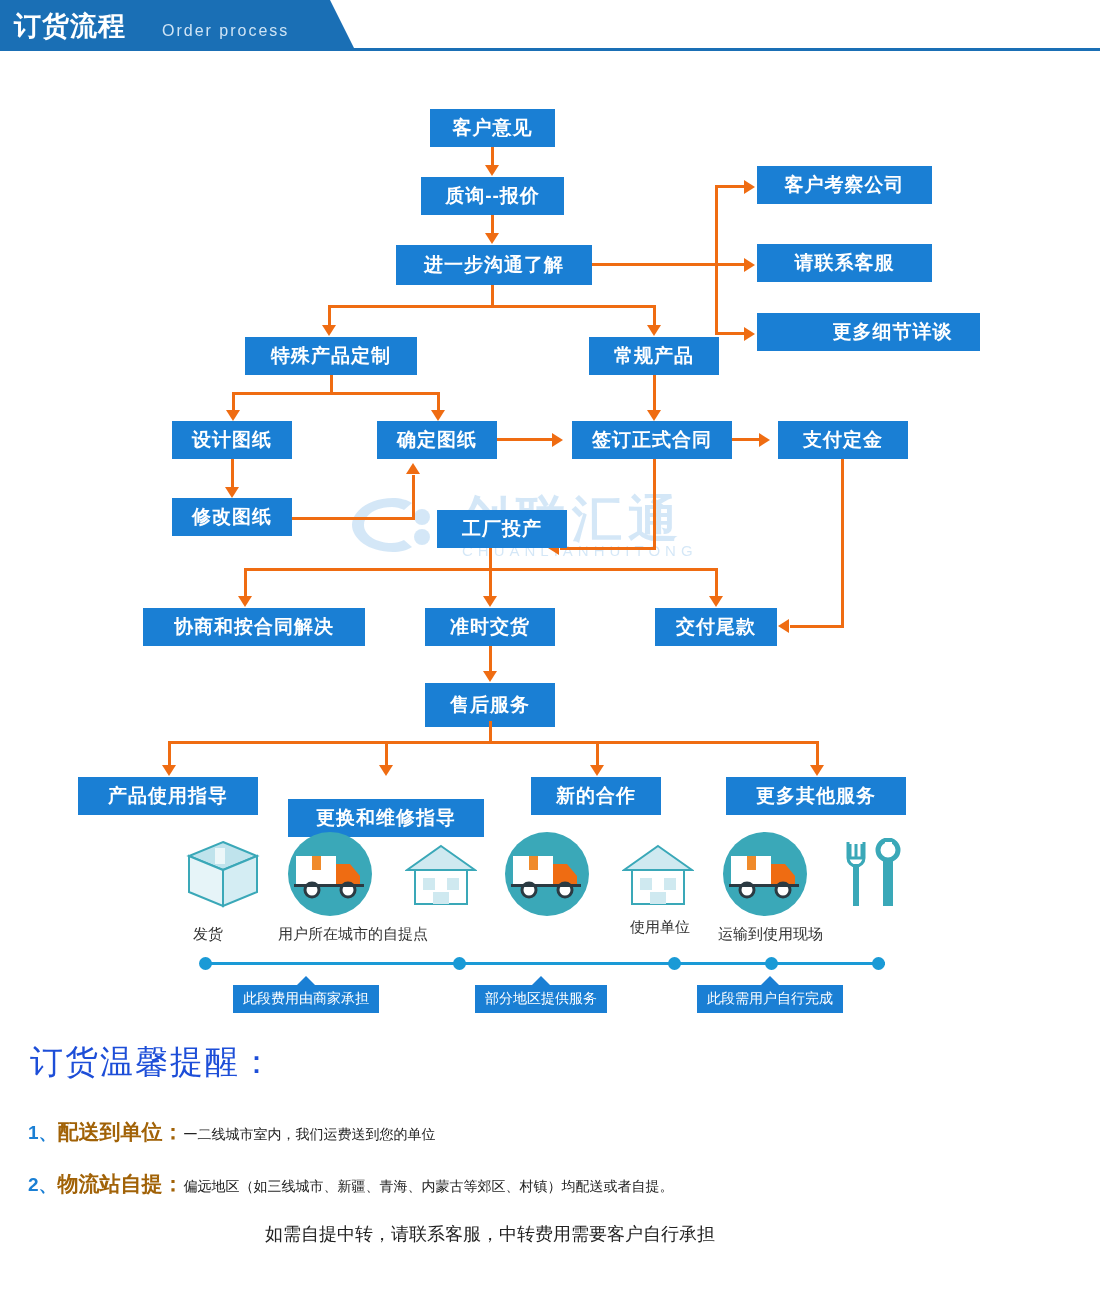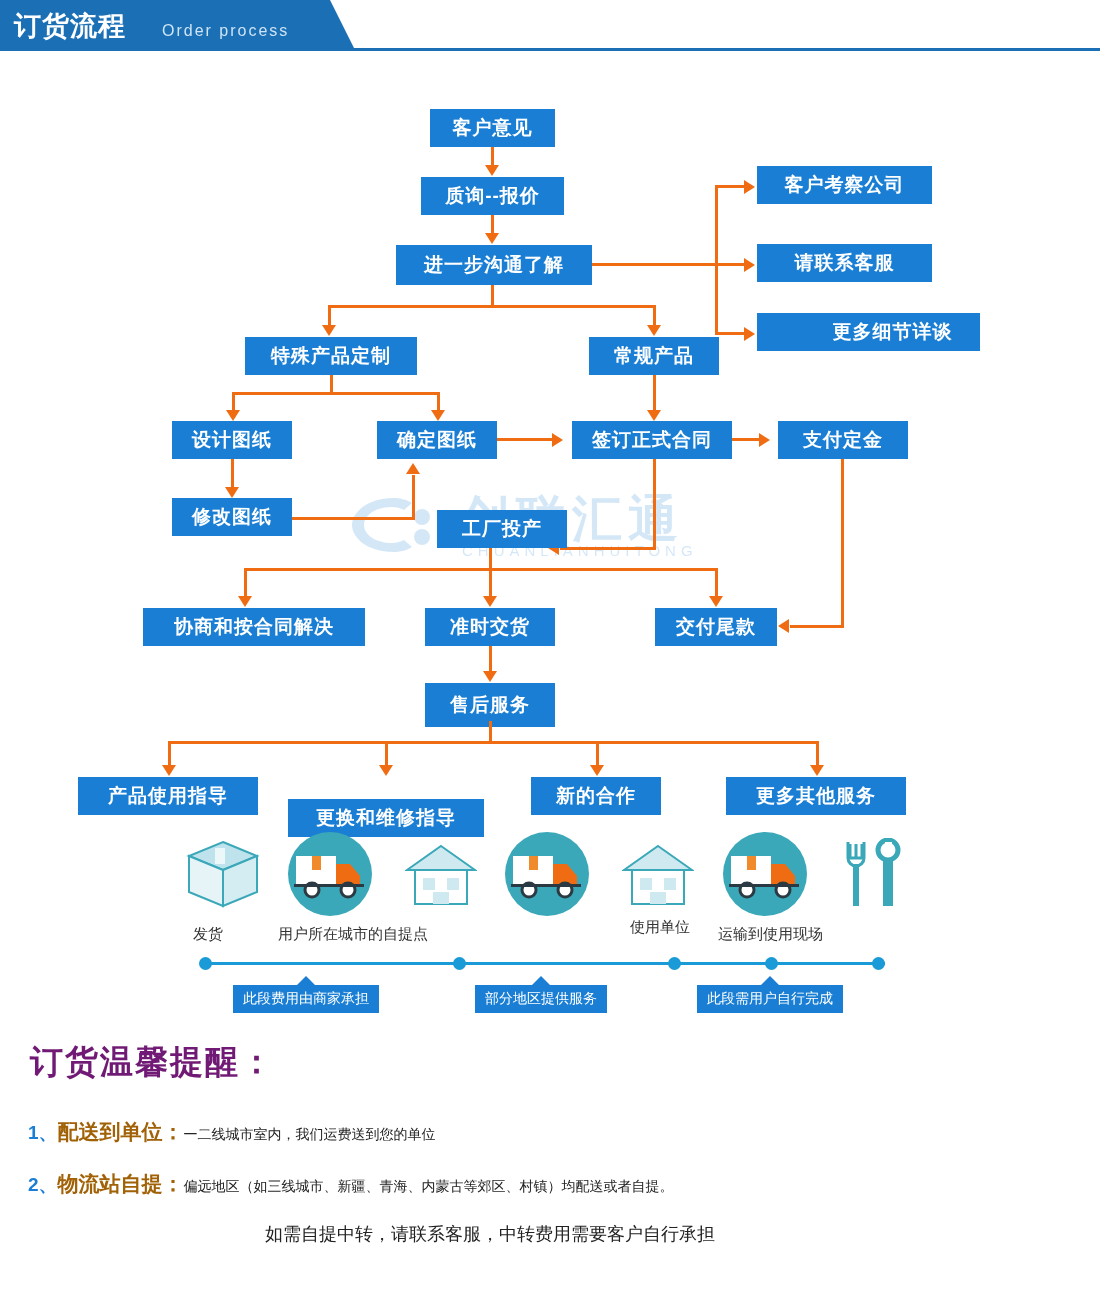--- a/index.html
+++ b/index.html
@@ -75,21 +75,21 @@
     width:0;height:0;border-style:solid;border-width:0 9px 9px 9px;
     border-color:transparent transparent #1a7fd4 transparent;
   }
   .dline{position:absolute;height:3px;background:#1a9ad6;}
   .ddot{position:absolute;width:13px;height:13px;border-radius:50%;background:#1a9ad6;}
   .circle-bg{position:absolute;border-radius:50%;background:#3aa8b8;}
 
   
   .notice{position:absolute;left:0;top:1040px;width:1100px;}
   .notice-title{
-    position:absolute;left:30px;top:0;font-size:33px;font-weight:bold;color:#701a75;
+    position:absolute;left:30px;top:0;font-size:33px;font-weight:normal;color:#1d4ed8;
     letter-spacing:2px;
   }
   .n-row{position:absolute;left:28px;font-size:19px;color:#1a7fd4;white-space:nowrap;}
   .n-num{color:#1a7fd4;font-weight:bold;}
   .n-key{font-weight:bold;font-size:21px;color:#a16207;}
   .n-body{color:#222;font-size:14px;}
   .n-sub{position:absolute;left:265px;font-size:18px;color:#222;white-space:nowrap;}
 </style>
 </head>
 <body>

